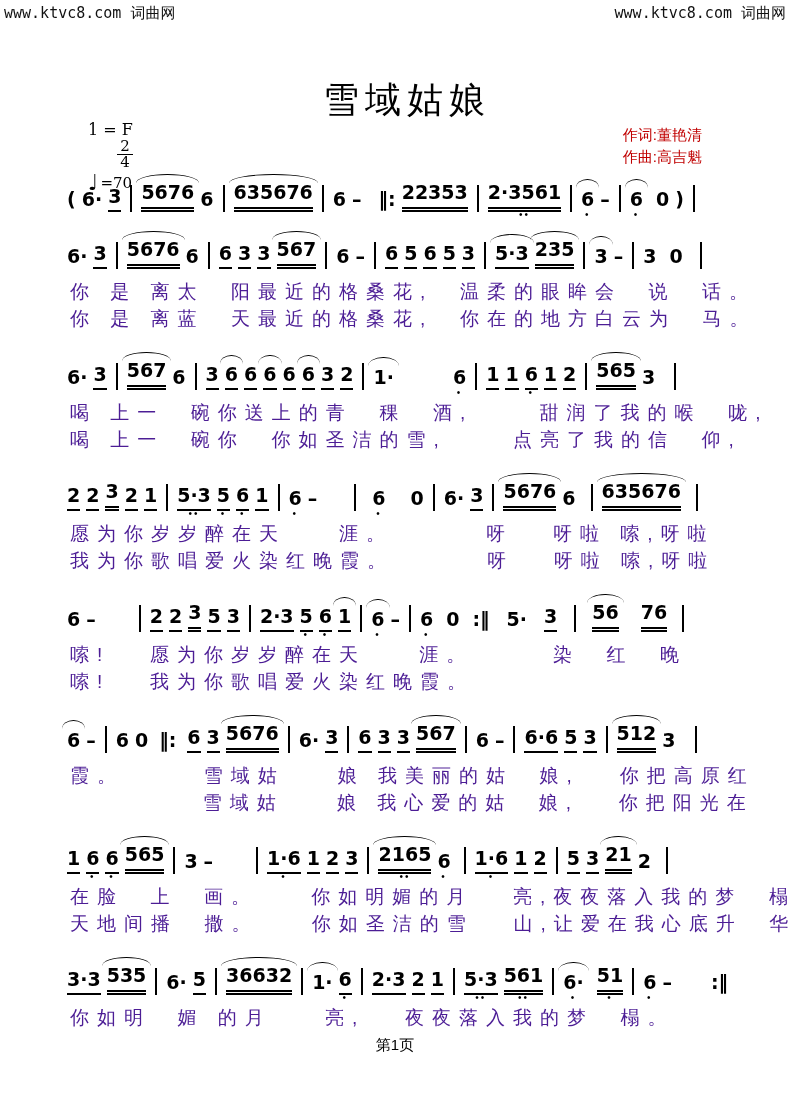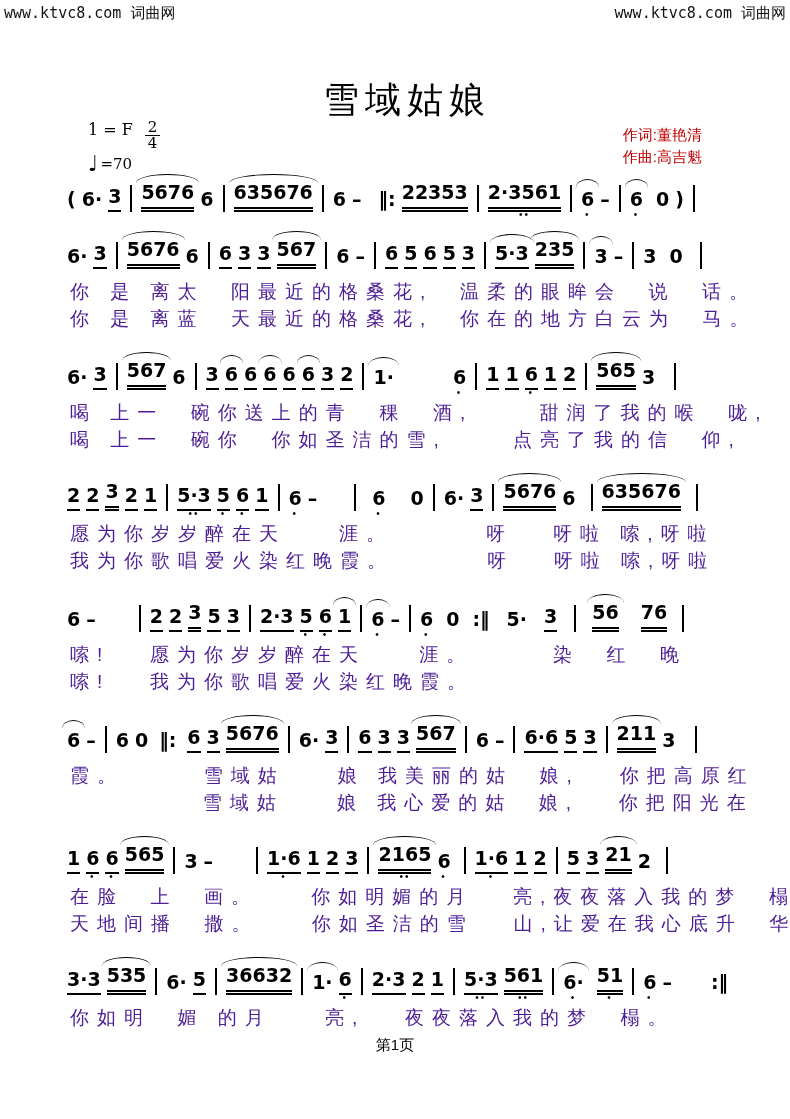--- a/index.html
+++ b/index.html
@@ -10,21 +10,21 @@
   }
   
   .wm{position:absolute;top:4px;font-family:"DejaVu Sans Mono",monospace;font-size:15px;color:#111;}
   .wm.left{left:4px;}
   .wm.right{right:4px;}
   
   .title{position:absolute;top:76px;left:12px;width:100%;text-align:center;
     font-family:"DejaVu Serif",serif;font-size:36px;letter-spacing:6px;color:#000;}
   
   .keysig{position:absolute;top:120px;left:88px;font-family:"DejaVu Serif",serif;font-size:16px;}
-  .keyrow{display:flex;align-items:flex-start;}
+  .keyrow{display:flex;align-items:flex-end;flex-direction:column;}
   .frac{display:inline-flex;flex-direction:column;align-items:center;margin-left:12px;font-size:15px;line-height:15px;}
   .frac .num{padding:0 3px;border-bottom:1px solid #000;}
   .frac .den{padding:0 3px;}
   .temporow{margin-top:4px;font-size:15px;display:flex;align-items:center;}
   .qnote{font-size:22px;line-height:18px;margin-right:2px;}
   
   .credits{position:absolute;top:124px;right:88px;font-size:15px;line-height:22px;color:#c00000;text-align:left;}
   
   #score{position:absolute;top:174px;left:64px;right:24px;}
   .system{margin-bottom:20px;}
@@ -714,21 +714,21 @@
           <i class="lo"></i>
         </span>
         <span class="tok">
           <i class="arc"></i>
           <span class="txt u1">3</span>
           <i class="lo"></i>
         </span>
         <span class="bar"></span>
         <span class="tok">
           <i class="arc on"></i>
-          <span class="txt u2">211</span>
+          <span class="txt u2">512</span>
           <i class="lo"></i>
         </span>
         <span class="tok">
           <i class="arc"></i>
           <span class="txt">3</span>
           <i class="lo"></i>
         </span>
         <span class="bar" style="margin-left: 16px;"></span>
       </div>
       <div class="lyric">霞。      雪域姑    娘 我美丽的姑  娘,   你把高原红</div>

